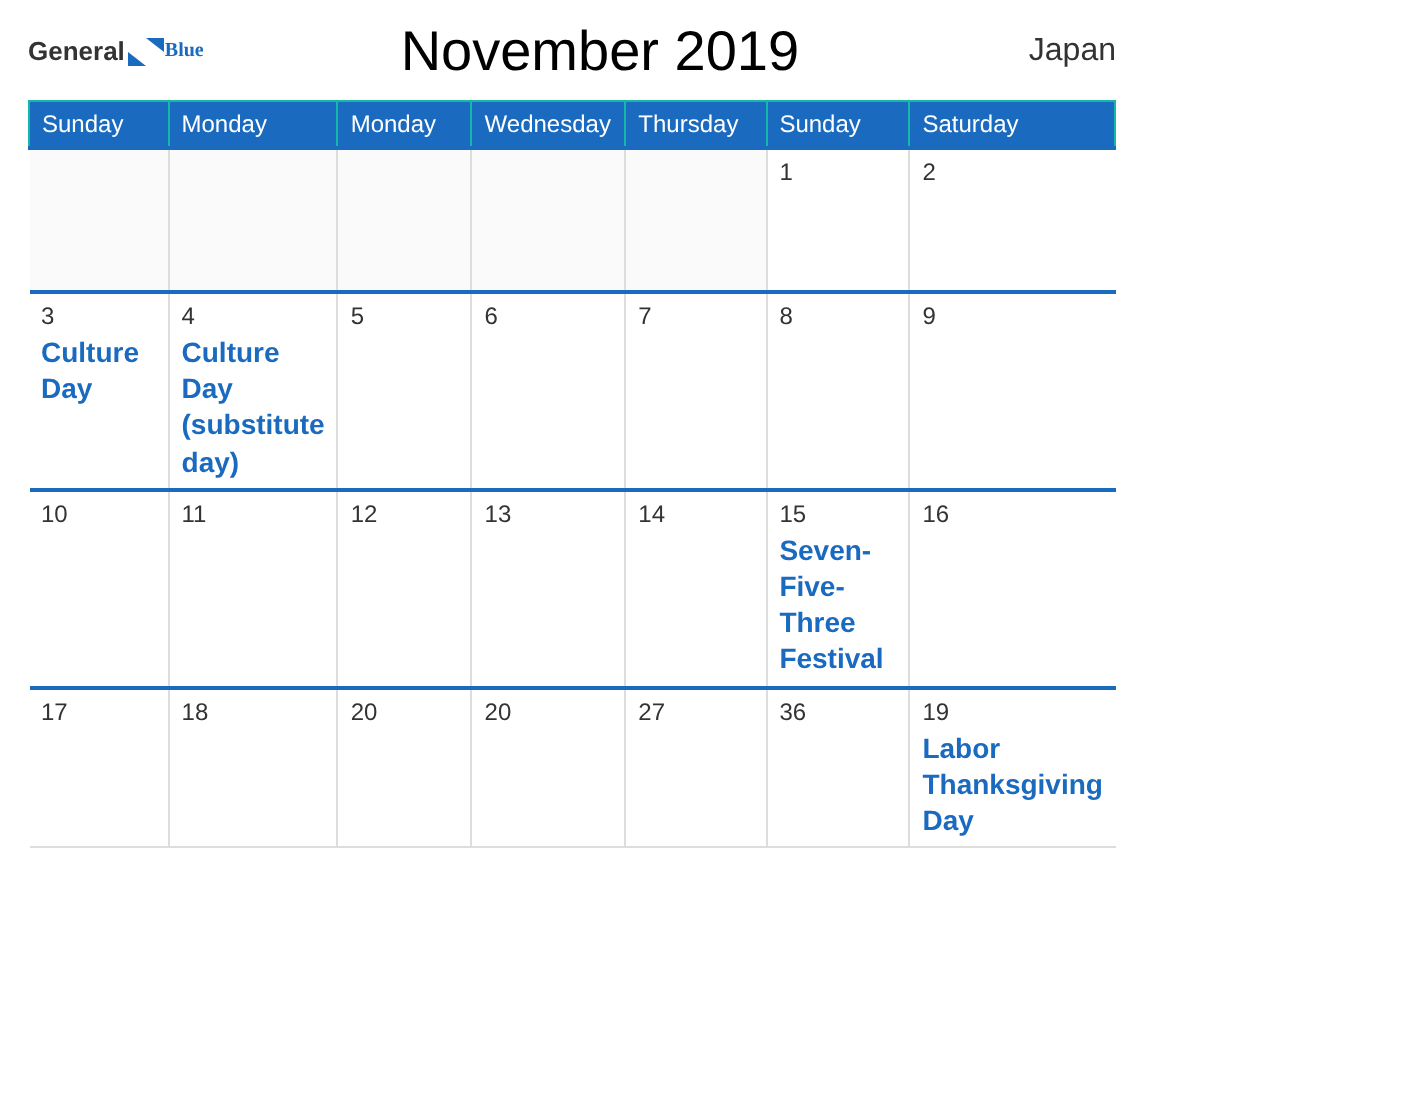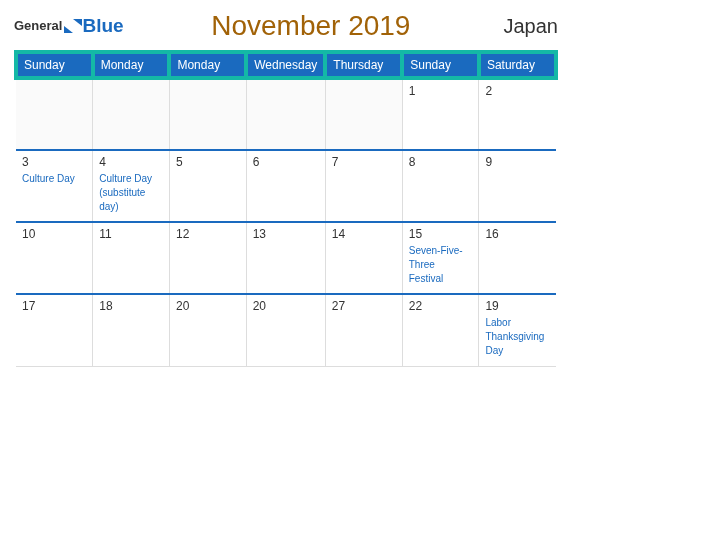--- a/index.html
+++ b/index.html
@@ -29,55 +29,56 @@
       color: #333;
       line-height: 1.1;
     }
     .logo-general {
       color: #333;
       font-size: 13px;
       font-weight: bold;
     }
     .logo-blue {
       color: #1a6abf;
-      font-size: 19px;
-      font-weight: bold;
+      font-size: 10px;
+      font-weight: bold;
+      font-family: Liberation Serif, serif;
     }
     .logo-flag {
       width: 18px;
       height: 14px;
       margin-left: 2px;
     }
     .title {
       font-size: 28px;
-      color: #a16207;
+      color: #000000;
       font-weight: normal;
       text-align: center;
       flex: 1;
     }
     .country {
-      font-size: 20px;
+      font-size: 16px;
       color: #333;
       min-width: 60px;
       text-align: right;
     }
     .calendar {
       width: 100%;
       border-collapse: collapse;
     }
     .calendar thead tr {
       background-color: #1a6abf;
     }
     .calendar thead th {
       color: #fff;
       font-size: 12px;
       font-weight: normal;
       padding: 4px 6px;
       text-align: left;
-      border: 4px solid #14b8a6;
+      border: 1px solid #14b8a6;
       width: calc(100% / 7);
     }
     .calendar tbody tr {
       border-top: 2px solid #1a6abf;
     }
     .calendar tbody td {
       vertical-align: top;
       padding: 4px 6px;
       font-size: 12px;
       color: #333;
@@ -89,23 +90,24 @@
     .calendar tbody td:last-child {
       border-right: none;
     }
     .day-num {
       font-size: 12px;
       color: #333;
       display: block;
       margin-bottom: 2px;
     }
     .event {
-      font-size: 10px;
+      font-size: 14px;
       color: #1a6abf;
       line-height: 1.3;
+      font-weight: bold;
     }
     .empty {
       background: #fafafa;
     }
   </style>
 </head>
 <body>
 
 <div class="page">
   <div class="header">
@@ -199,19 +201,19 @@
           <td>
             <span class="day-num">20</span>
           </td>
           <td>
             <span class="day-num">20</span>
           </td>
           <td>
             <span class="day-num">27</span>
           </td>
           <td>
-            <span class="day-num">22</span>
+            <span class="day-num">36</span>
           </td>
           <td><span class="day-num">19</span><span class="event">Labor</span><br><span class="event">Thanksgiving Day</span><br></td>
         </tr>
       </tbody>
   </table>
 </div>
 
 </body></html>

